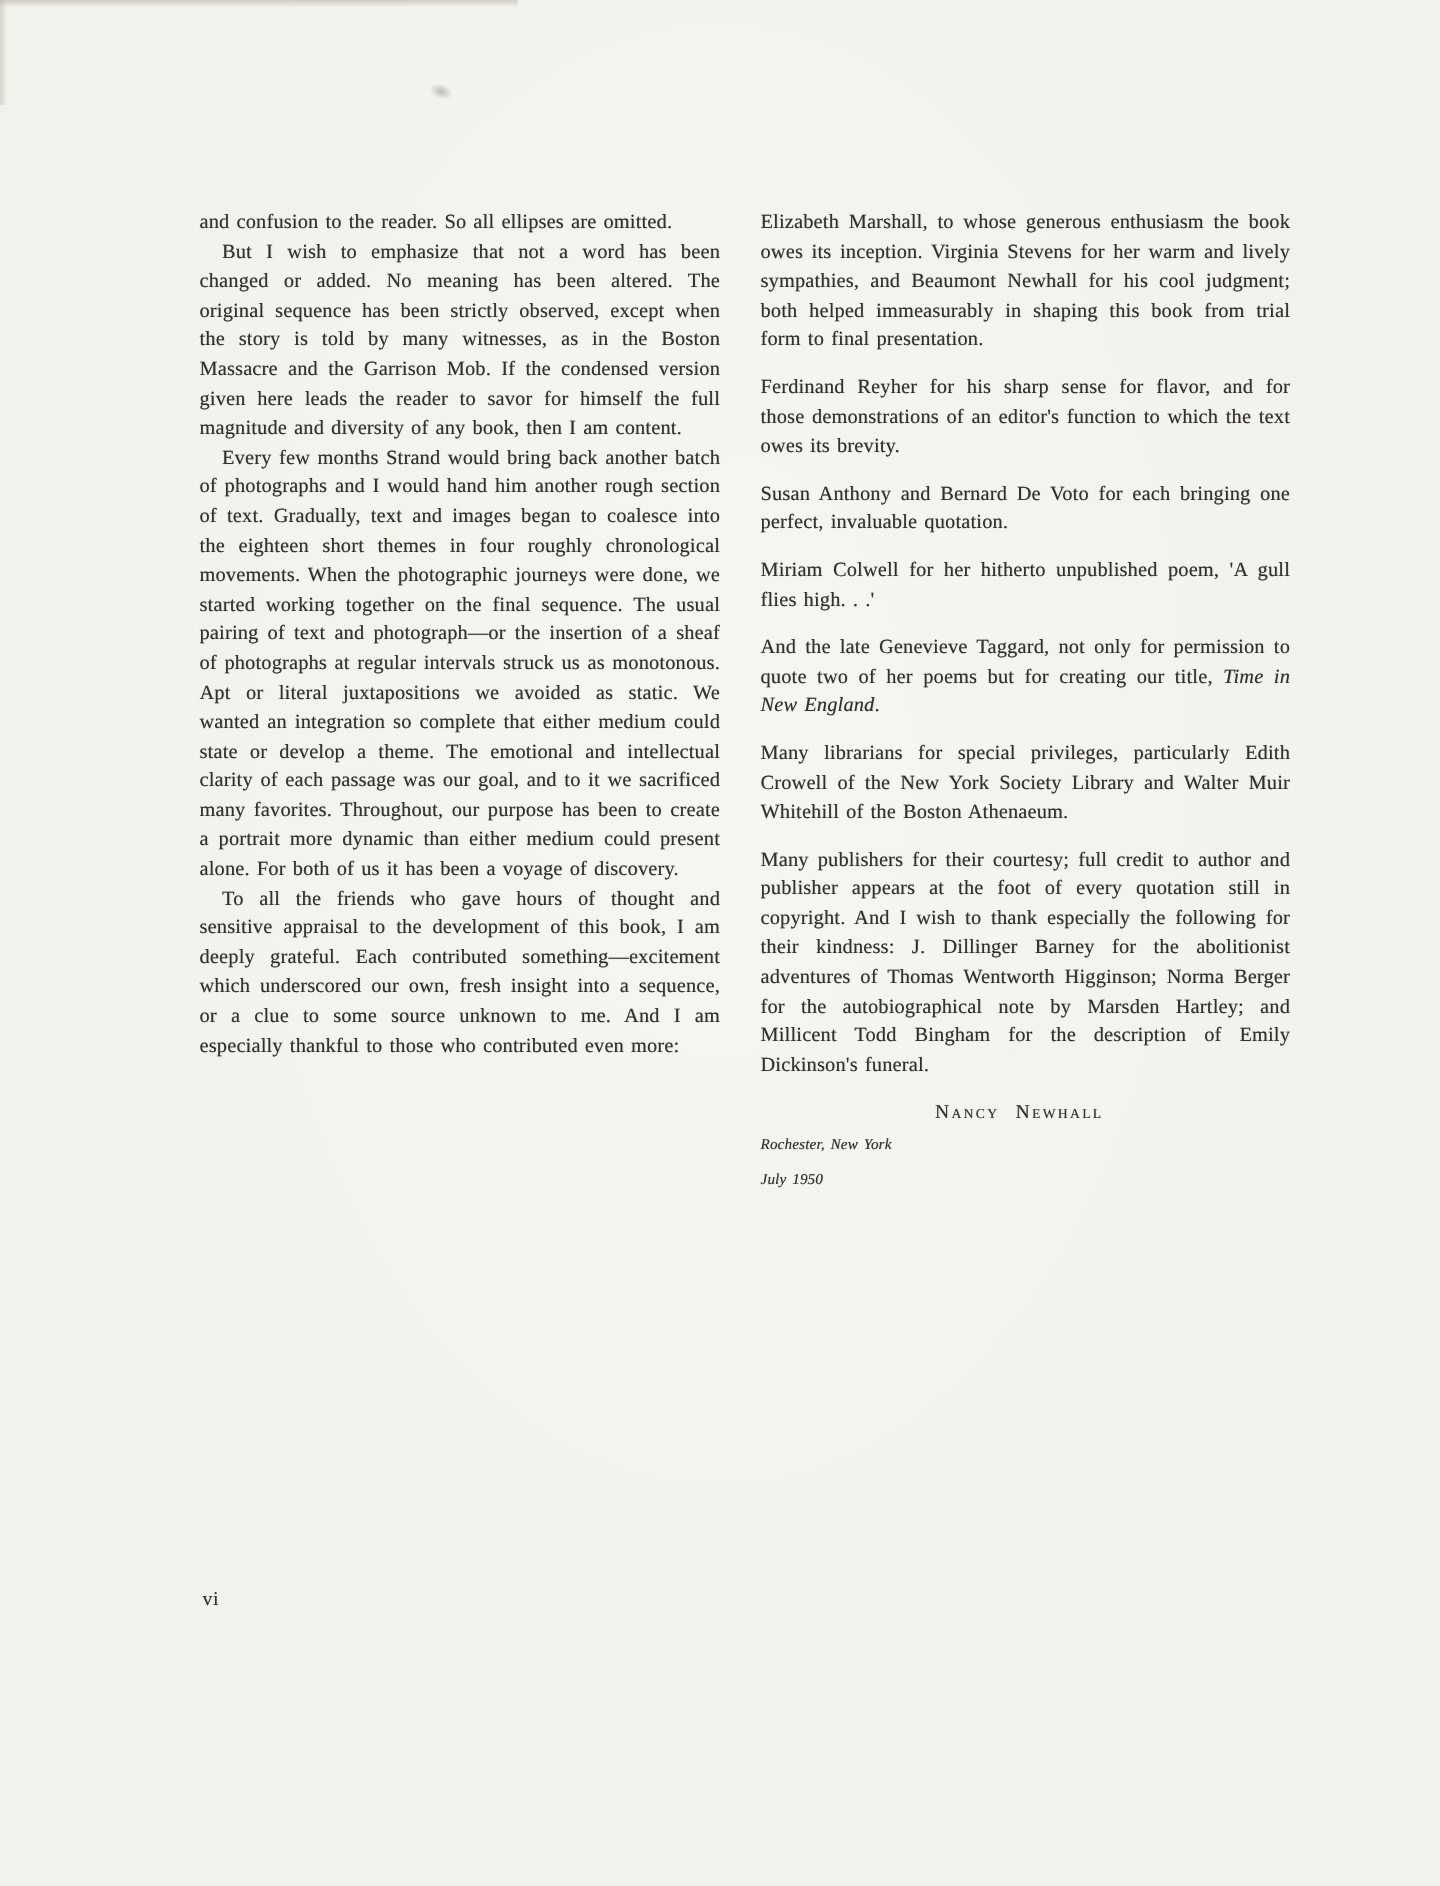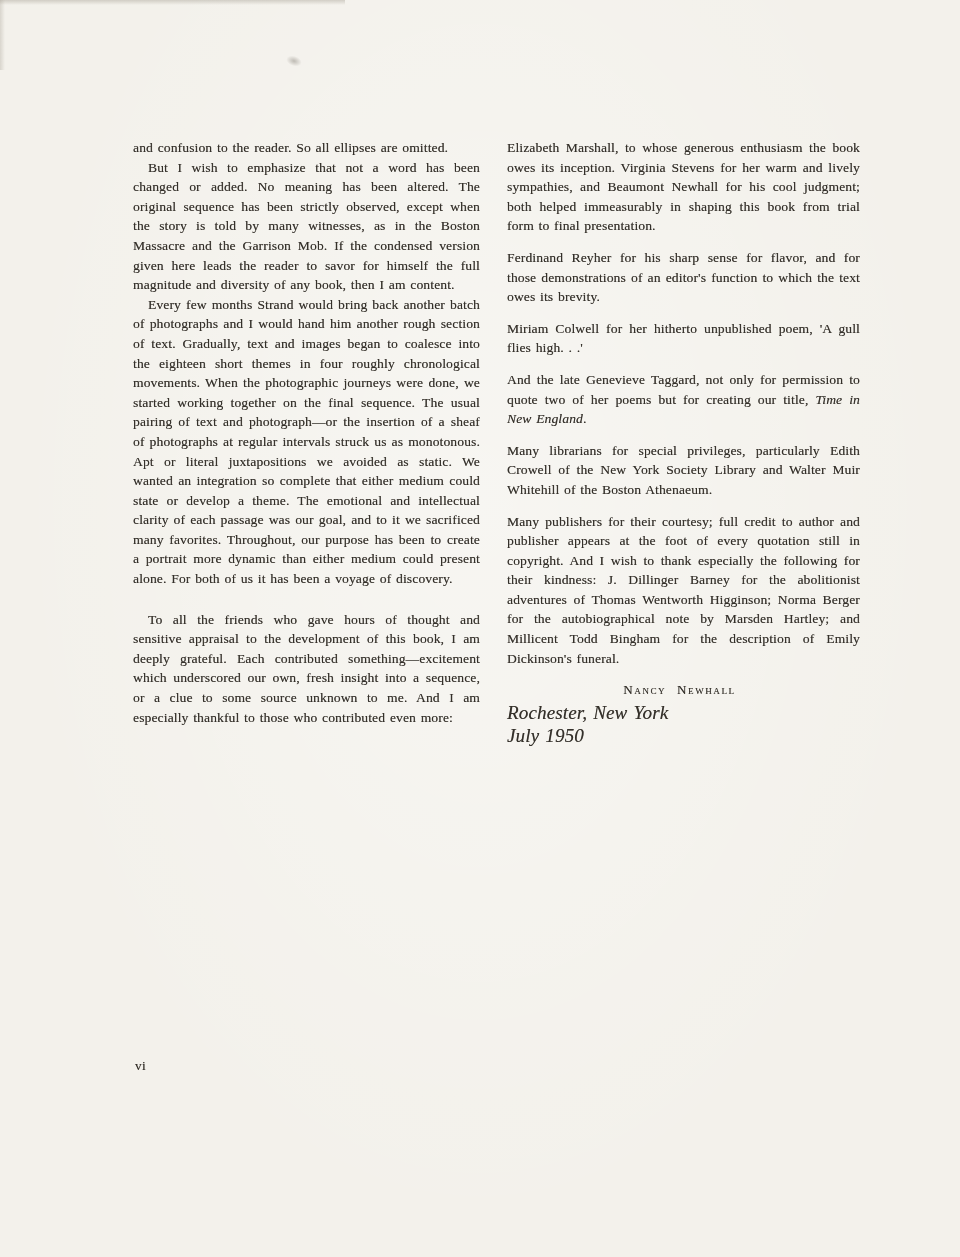--- a/index.html
+++ b/index.html
@@ -52,35 +52,35 @@
     text-align: justify;
     letter-spacing: 0.15px;
     word-spacing: 1.2px;
     text-shadow: 0.2px 0.2px 0.5px rgba(52,48,42,0.55);
     filter: blur(0.22px);
   }
   .col { width: 347px; }
   .col.right { width: 353px; }
   .col p { margin: 0; }
   .col.left p.indent { text-indent: 15px; }
-  .col.left p.spaced { margin-top: 21px; }
+  .col.left p.spaced { }
   .col.right p { margin-bottom: 12px; font-family: Liberation Serif, serif; }
   .col.right .title-italic { font-style: italic; }
   .signature {
     text-align: center;
     font-variant: small-caps;
     letter-spacing: 1.6px;
     word-spacing: 6px;
     font-size: 13px;
     margin-top: 2px;
     padding-right: 8px;
   }
   .colophon {
     font-style: italic;
-    font-size: 19px;
+    font-size: 10px;
     line-height: 21px;
     margin-top: 2px;
     text-align: left;
   }
   .page-number {
     position: absolute;
     left: 135px;
     top: 1058px;
     color: #34302a;
     font-size: 13px;
@@ -102,20 +102,21 @@
     <div class="col left">
       <p>and confusion to the reader. So all ellipses are omitted.</p>
       <p class="indent">But I wish to emphasize that not a word has been changed or added. No meaning has been altered. The original sequence has been strictly observed, except when the story is told by many witnesses, as in the Boston Massacre and the Garrison Mob. If the condensed version given here leads the reader to savor for himself the full magnitude and diversity of any book, then I am content.</p>
       <p class="indent">Every few months Strand would bring back another batch of photographs and I would hand him another rough section of text. Gradually, text and images began to coalesce into the eighteen short themes in four roughly chronological movements. When the photographic journeys were done, we started working together on the final sequence. The usual pairing of text and photograph—or the insertion of a sheaf of photographs at regular intervals struck us as monotonous. Apt or literal juxtapositions we avoided as static. We wanted an integration so complete that either medium could state or develop a theme. The emotional and intellectual clarity of each passage was our goal, and to it we sacrificed many favorites. Throughout, our purpose has been to create a portrait more dynamic than either medium could present alone. For both of us it has been a voyage of discovery.</p>
       <p class="indent spaced">To all the friends who gave hours of thought and sensitive appraisal to the development of this book, I am deeply grateful. Each contributed something—excitement which underscored our own, fresh insight into a sequence, or a clue to some source unknown to me. And I am especially thankful to those who contributed even more:</p>
     </div>
 
     <div class="col right">
       <p>Elizabeth Marshall, to whose generous enthusiasm the book owes its inception. Virginia Stevens for her warm and lively sympathies, and Beaumont Newhall for his cool judgment; both helped immeasurably in shaping this book from trial form to final presentation.</p>
       <p>Ferdinand Reyher for his sharp sense for flavor, and for those demonstrations of an editor's function to which the text owes its brevity.</p>
+      <p>Susan Anthony and Bernard De Voto for each bringing one perfect, invaluable quotation.</p>
       <p>Miriam Colwell for her hitherto unpublished poem, 'A gull flies high. . .'</p>
       <p><span>And the late Genevieve Taggard, not only for permission to quote two of her poems but for creating our title, </span><span class="title-italic">Time in New England</span><span>.</span></p>
       <p>Many librarians for special privileges, particularly Edith Crowell of the New York Society Library and Walter Muir Whitehill of the Boston Athenaeum.</p>
       <p>Many publishers for their courtesy; full credit to author and publisher appears at the foot of every quotation still in copyright. And I wish to thank especially the following for their kindness: J. Dillinger Barney for the abolitionist adventures of Thomas Wentworth Higginson; Norma Berger for the autobiographical note by Marsden Hartley; and Millicent Todd Bingham for the description of Emily Dickinson's funeral.</p>
 
       <div class="signature">Nancy Newhall</div>
       <div class="colophon">Rochester, New York</div>
       <div class="colophon">July 1950</div>
     </div>
 

